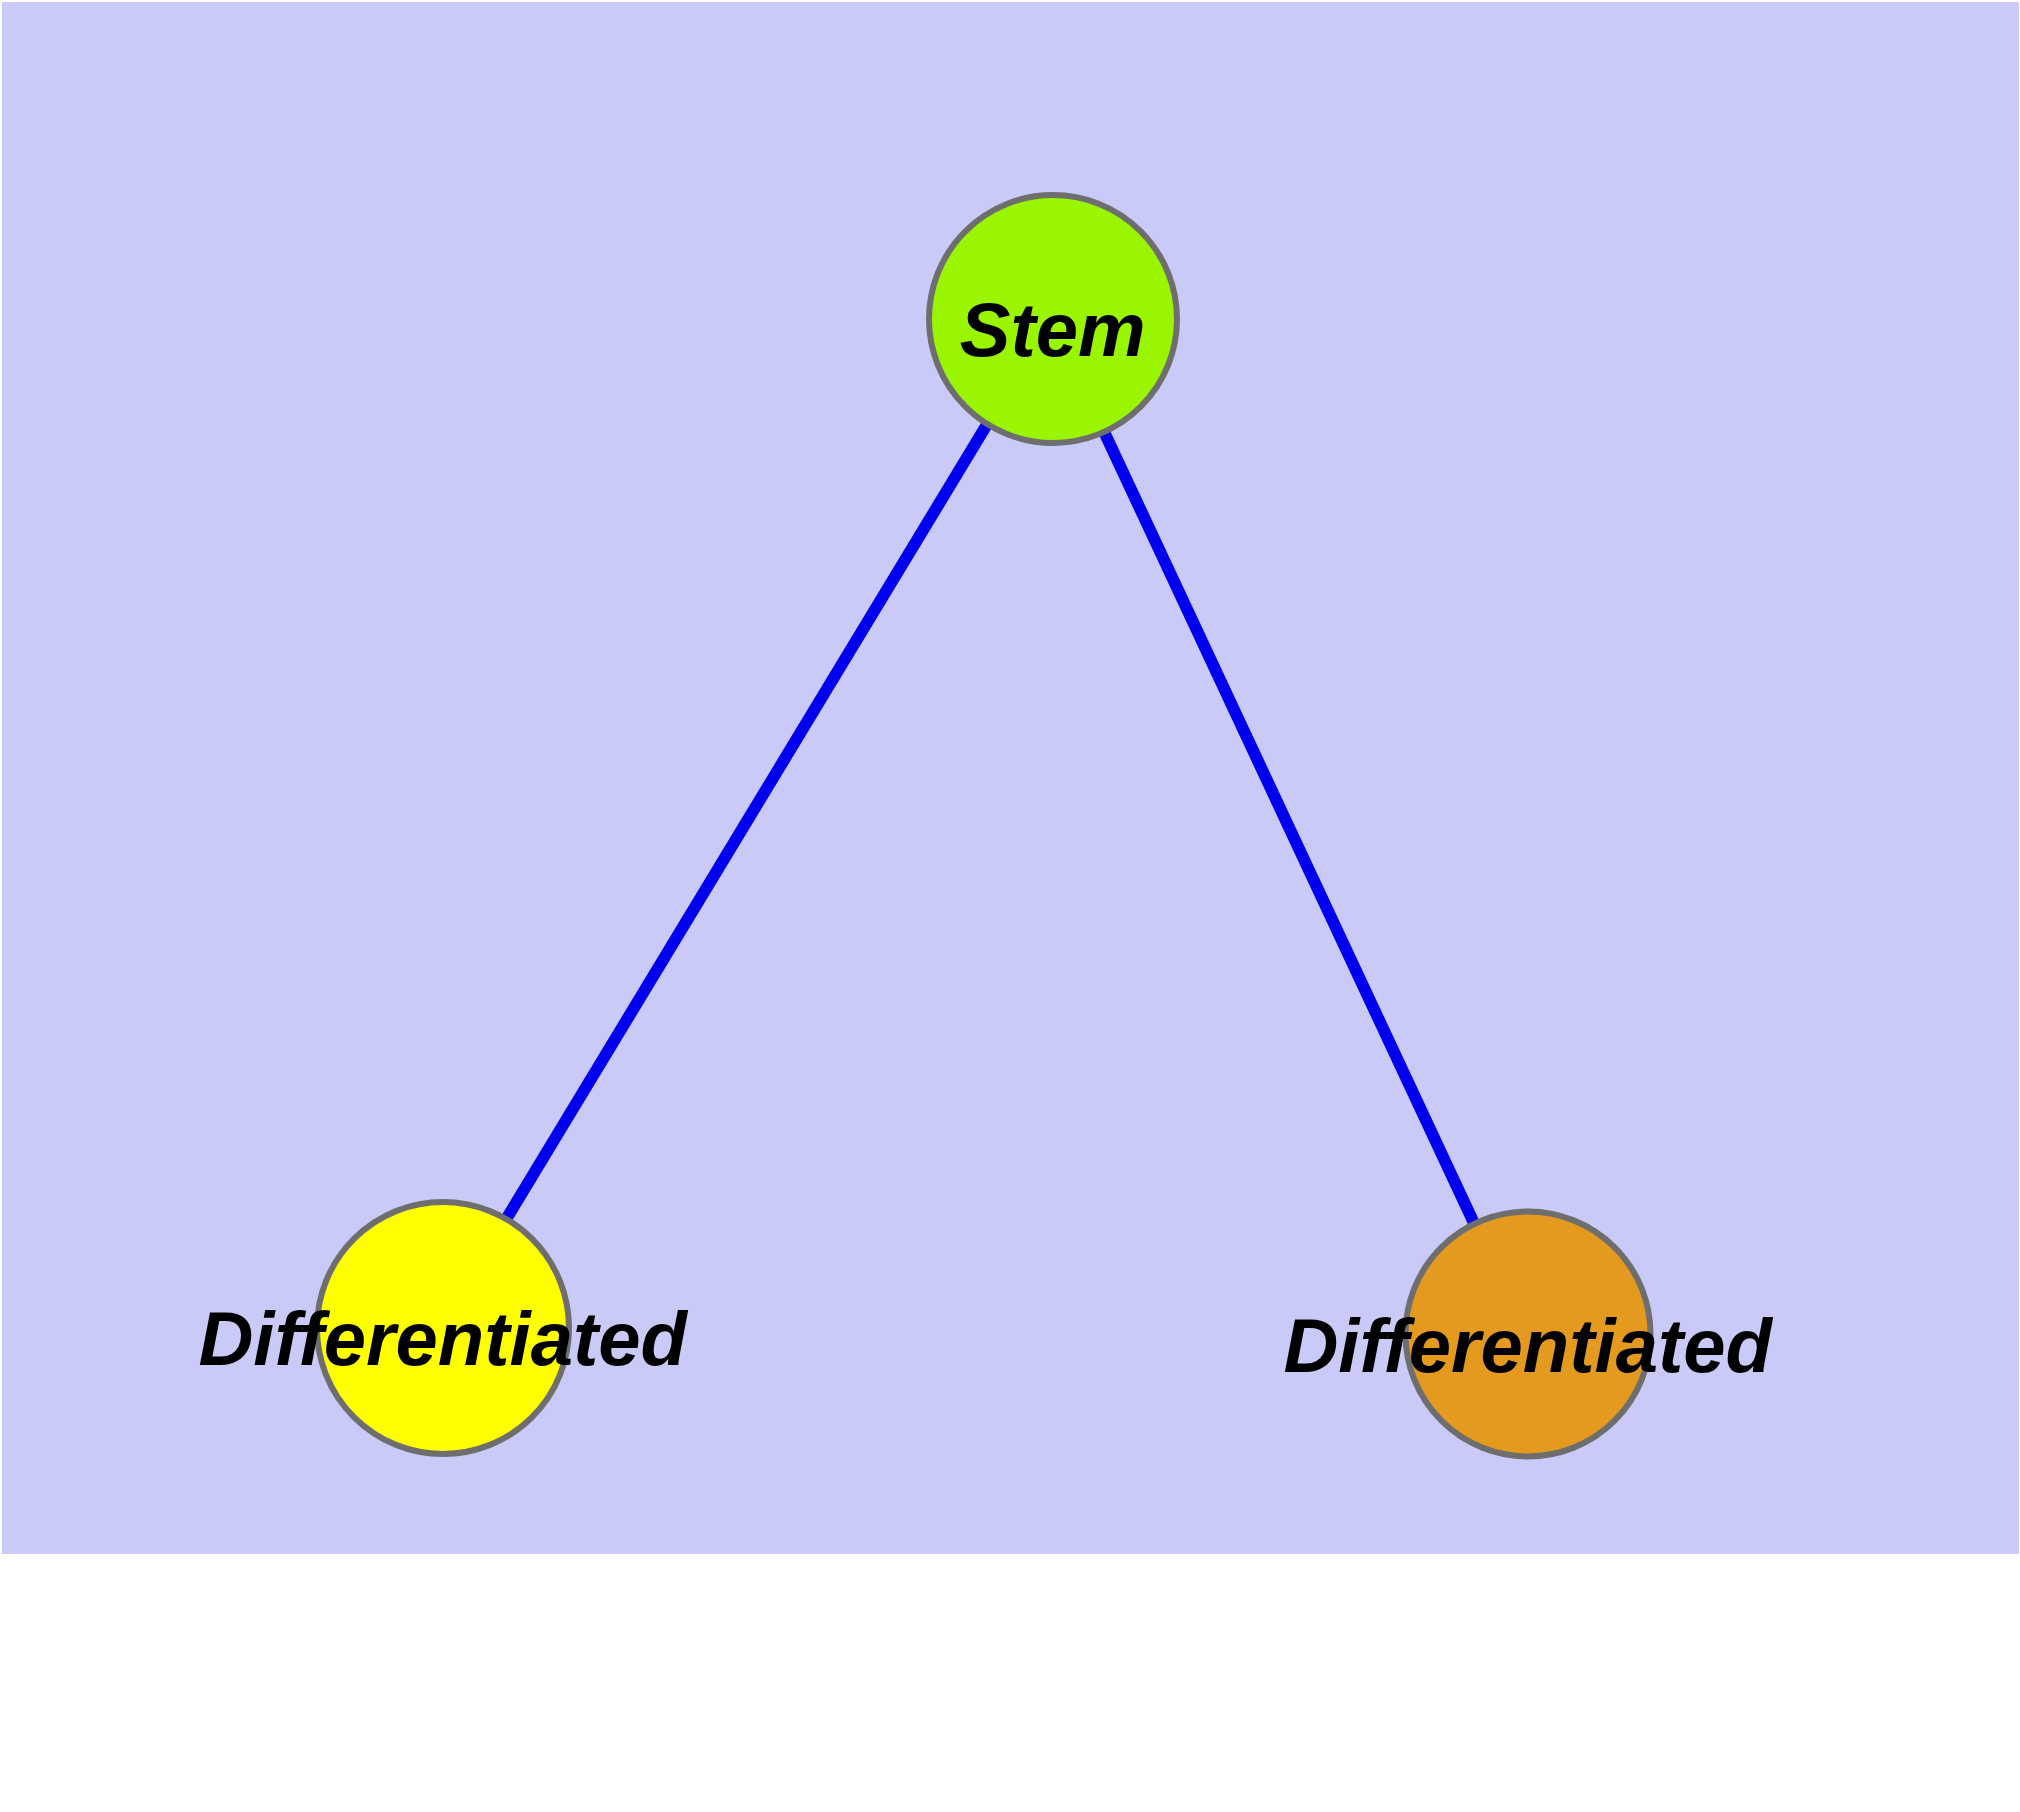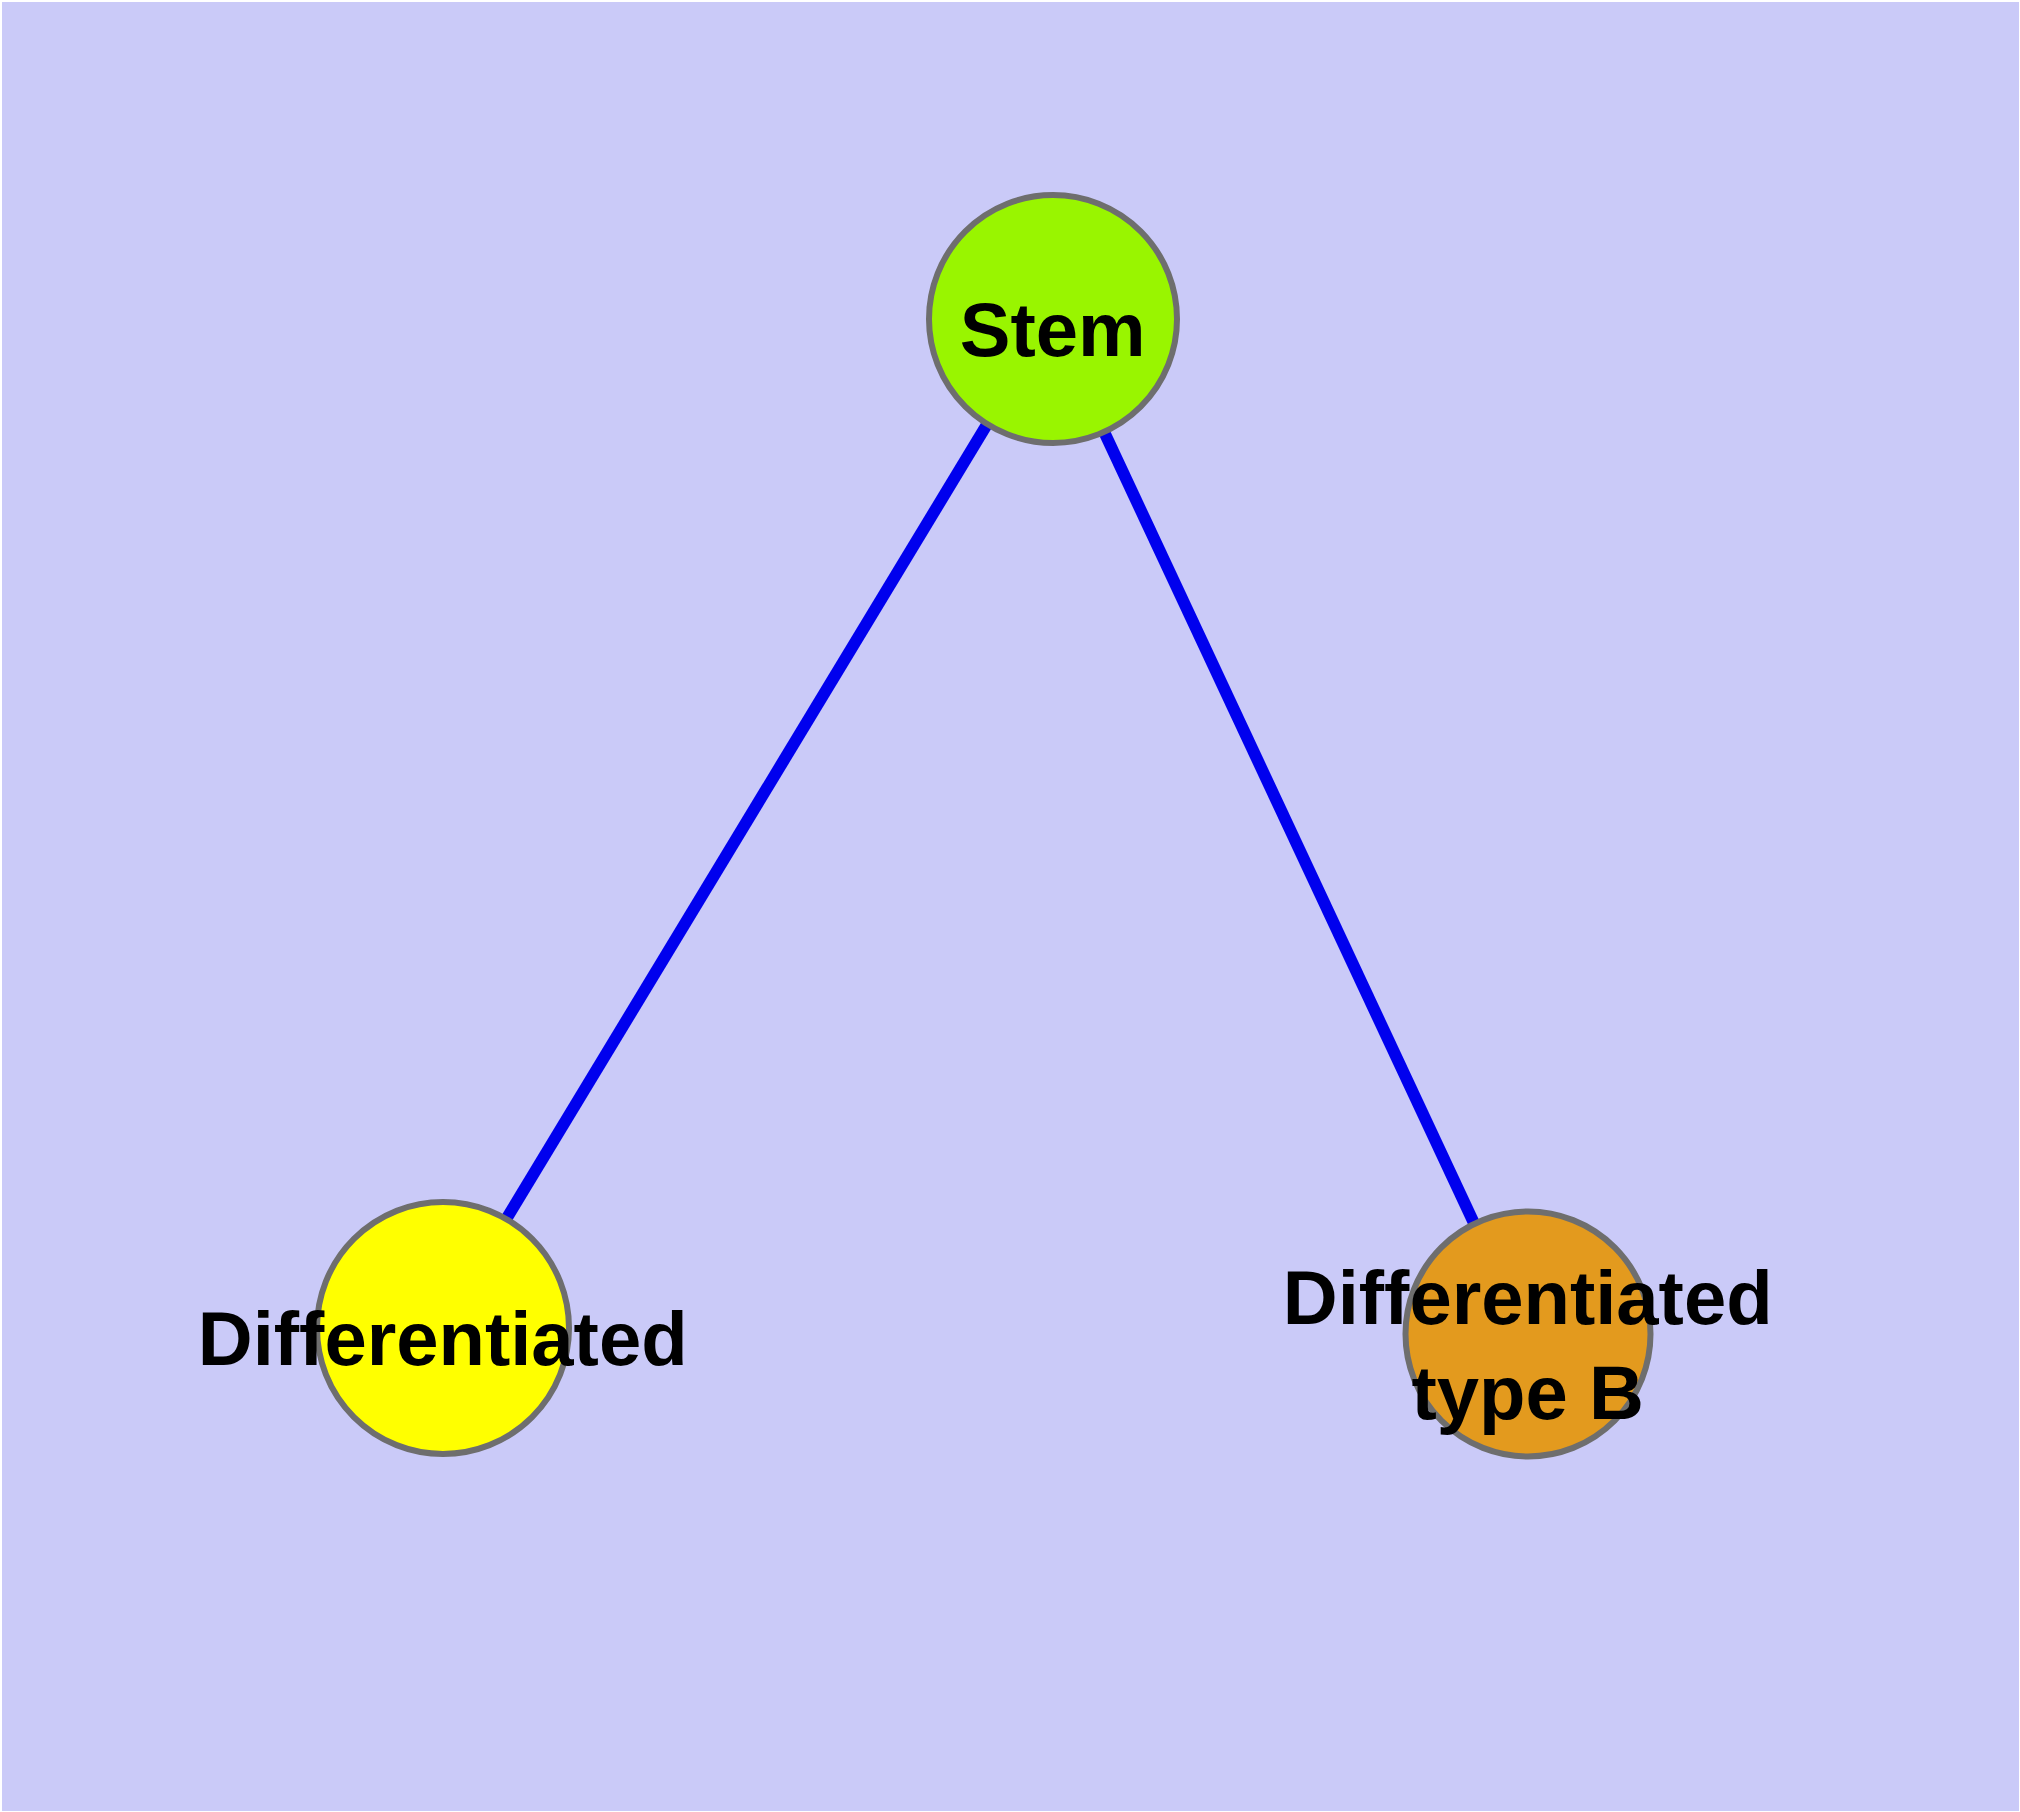--- a/index.html
+++ b/index.html
@@ -9,22 +9,23 @@
     height: 1812px;
     background: #FFFFFF;
     overflow: hidden;
     font-family: "Liberation Sans", sans-serif;
   }
   .canvas {
     position: absolute;
     left: 1.7px;
     top: 1.7px;
     width: 2017px;
-    height: 1809px;
+    height: 1552px;
     background: #CACAF8;
+    font-style: italic;
   }
   .edges-layer {
     position: absolute;
     left: 0;
     top: 0;
     width: 2017px;
     height: 1809px;
   }
   .node {
     position: absolute;
@@ -70,17 +71,16 @@
     <span>Stem</span>
 
   </div>
 
   <div class="label label-type-a" style="color: rgb(0, 0, 0);">
     <span>Differentiated</span>
   </div>
 
   <div class="label label-type-b" style="color: rgb(0, 0, 0);">
     <span>Differentiated</span>
-    <span>type B</span>
   </div>
 
 </div>
 
 
 </body></html>

